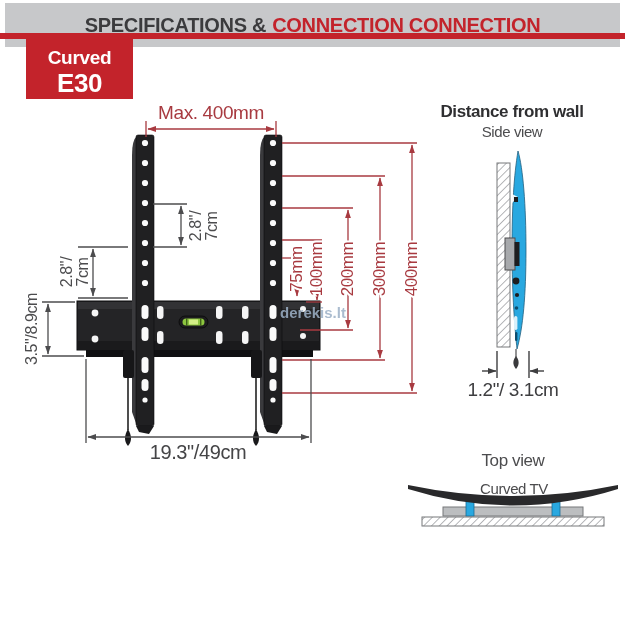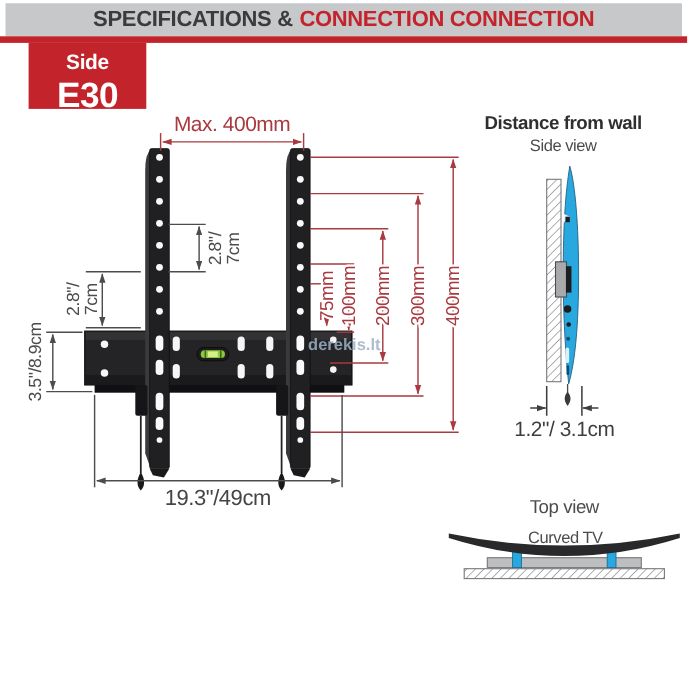--- a/index.html
+++ b/index.html
@@ -1,28 +1,28 @@
 <!DOCTYPE html>
 <html><head>
 <meta charset="utf-8">
 <style>
   html,body{margin:0;padding:0;background:#fff;}
   #stage{position:relative;width:625px;height:625px;background:#ffffff;overflow:hidden;
          font-family:"Liberation Sans",sans-serif;}
   
-  .header-bar{position:absolute;left:5px;top:3px;width:615px;height:30px;background:#c7c8ca;
+  .header-bar{position:absolute;left:5px;top:3px;width:615px;height:44px;background:#c7c8ca;
               display:flex;align-items:center;justify-content:center;gap:6px;}
   .header-bar span{font-size:20px;font-weight:bold;letter-spacing:-0.3px;white-space:nowrap;}
   .t-dark{color:#3b3b3d;}
   .t-red{color:#c3232b;}
   .header-underline{position:absolute;left:0;top:33px;width:625px;height:6px;background:#c3232b;}
   .model-badge{position:absolute;left:26px;top:39px;width:107px;height:60px;background:#c3232b;
                color:#fff;text-align:center;line-height:1;}
   .model-badge .lbl{display:block;font-weight:bold;font-size:19px;margin-top:9px;letter-spacing:-0.3px;}
-  .model-badge .code{display:block;font-weight:bold;font-size:32px;margin-top:3px;letter-spacing:-0.5px;}
+  .model-badge .code{display:block;font-weight:bold;font-size:26px;margin-top:3px;letter-spacing:-0.5px;}
   
   svg text{font-family:"Liberation Sans",sans-serif;letter-spacing:-0.4px;}
   .dim-red-line{stroke:#a83a40;stroke-width:1.3;fill:none;}
   .dim-gray-line{stroke:#4c4c4e;stroke-width:1.3;fill:none;}
   .dim-dark-line{stroke:#3e3e40;stroke-width:1.4;fill:none;}
   .lab-red{fill:#a83a40;font-size:17px;paint-order:stroke;stroke:#ffffff;stroke-width:4px;}
   .lab-red-big{fill:#a83a40;font-size:19px;paint-order:stroke;stroke:#ffffff;stroke-width:4px;}
   .lab-gray{fill:#4c4c4e;font-size:16px;paint-order:stroke;stroke:#ffffff;stroke-width:4px;}
   .lab-gray-big{fill:#454547;font-size:20px;paint-order:stroke;stroke:#ffffff;stroke-width:4px;}
   .lab-dark-big{fill:#3e3e40;font-size:19px;paint-order:stroke;stroke:#ffffff;stroke-width:4px;}
@@ -35,21 +35,21 @@
 
 <div id="stage">
 
   <div class="header-bar">
     <span class="t-dark">SPECIFICATIONS &amp;</span>
     <span class="t-red">CONNECTION CONNECTION</span>
   </div>
   <div class="header-underline"></div>
 
   <div class="model-badge">
-    <span class="lbl">Side</span>
+    <span class="lbl">Curved</span>
     <span class="code">E30</span>
   </div>
 
   <svg width="625" height="625" viewBox="0 0 625 625" style="position:absolute;left:0;top:0;">
     <defs>
       <marker id="arR" markerUnits="userSpaceOnUse" markerWidth="9" markerHeight="7" refX="8" refY="3.5" orient="auto">
         <polygon points="0,0.6 8.6,3.5 0,6.4" fill="#a83a40"></polygon>
       </marker>
       <marker id="arRs" markerUnits="userSpaceOnUse" markerWidth="9" markerHeight="7" refX="8" refY="3.5" orient="auto-start-reverse">
         <polygon points="0,0.6 8.6,3.5 0,6.4" fill="#a83a40"></polygon>

